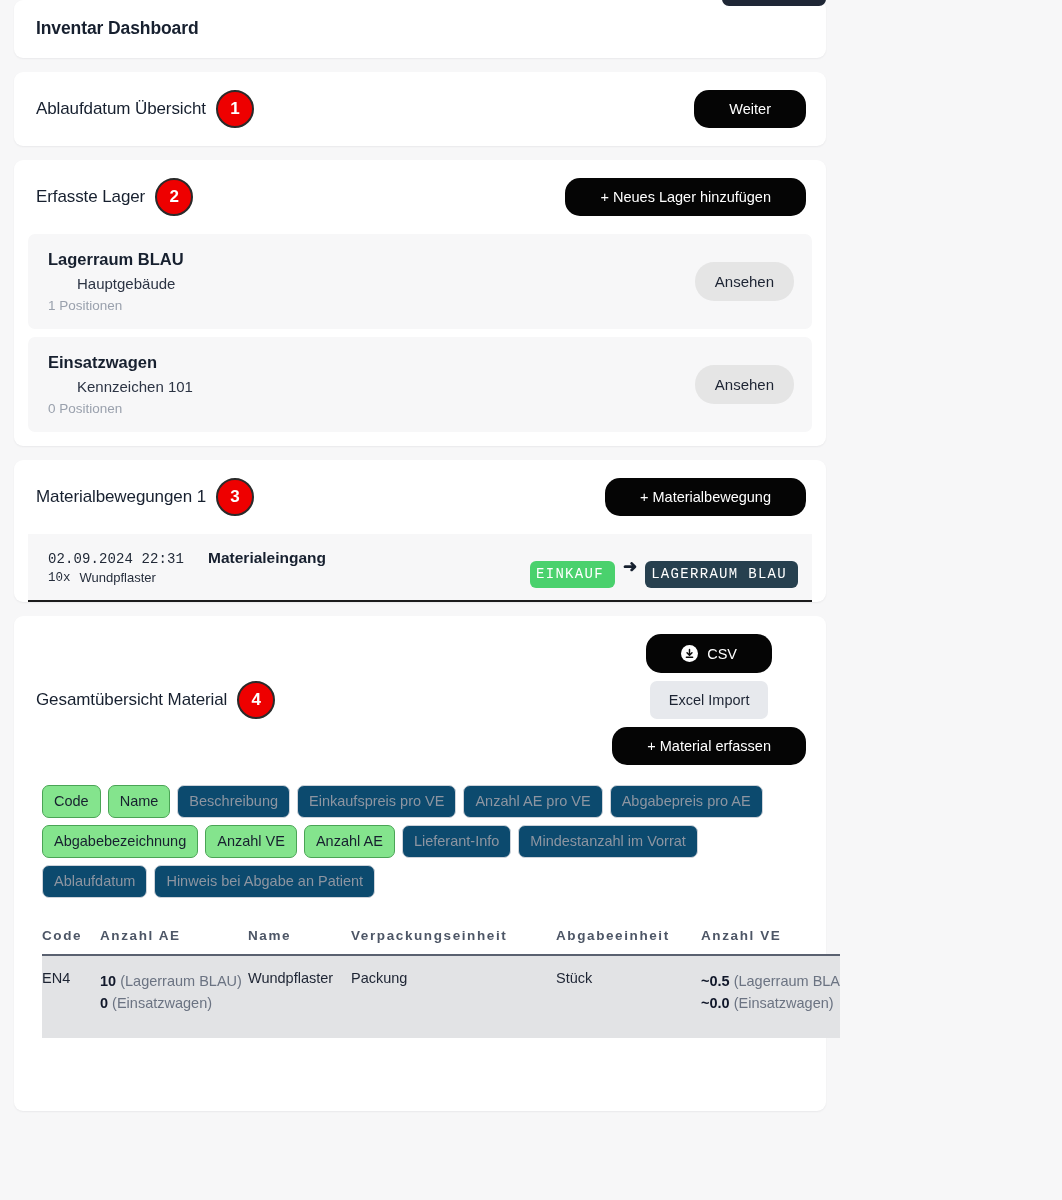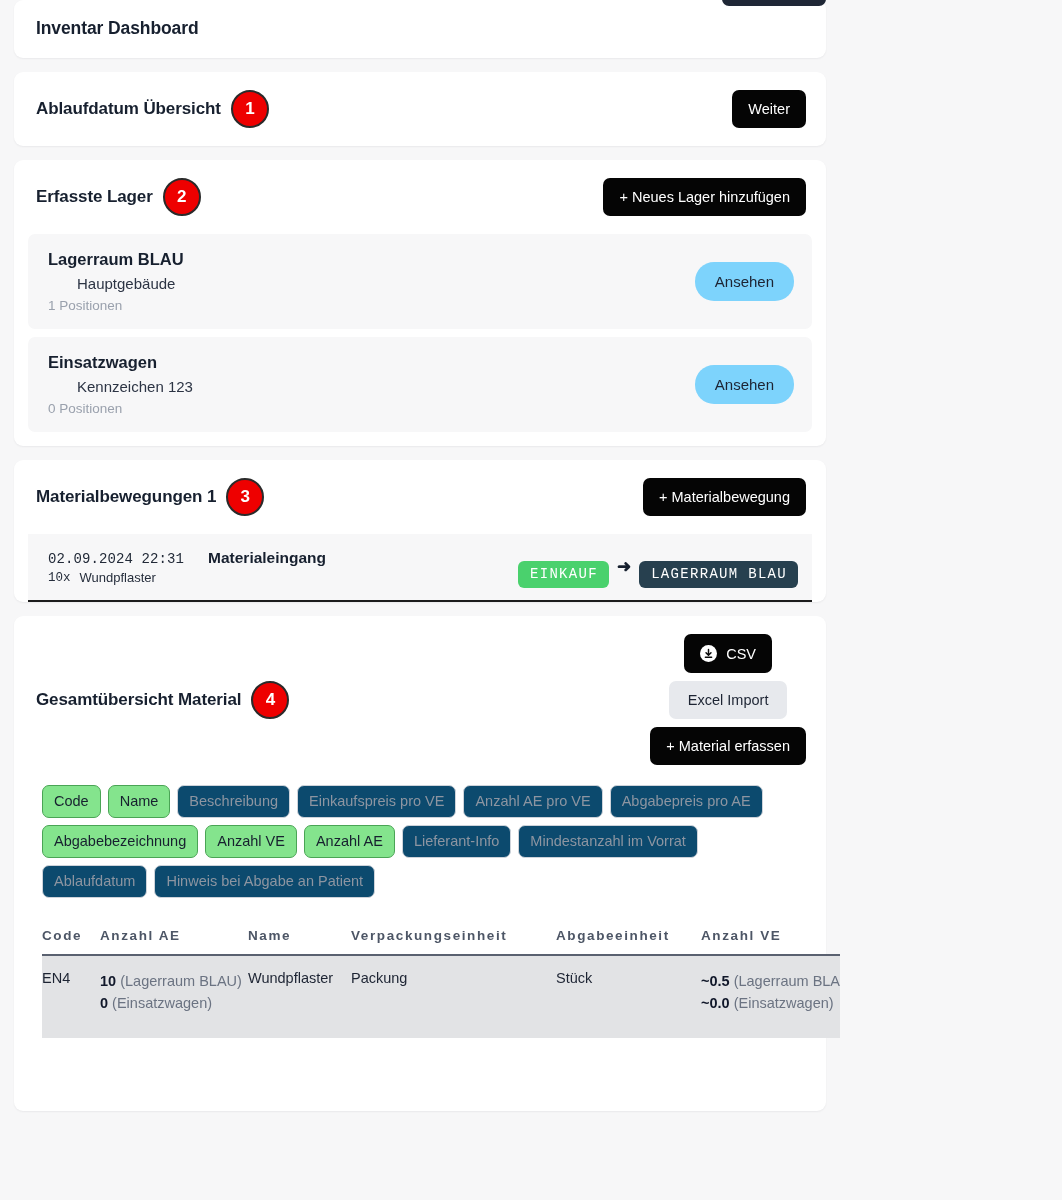--- a/index.html
+++ b/index.html
@@ -54,21 +54,21 @@
     justify-content: space-between;
     padding: 18px 20px 18px 22px;
   }
   .sec-head-left {
     display: flex;
     align-items: center;
     gap: 0;
   }
   .sec-title {
     font-size: 17px;
-    font-weight: bold;
+    font-weight: normal;
     color: #17202f;
     letter-spacing: -0.1px;
   }
 
   
   .badge-num {
     width: 38px;
     height: 38px;
     border-radius: 50%;
     background: #ee0000;
@@ -92,29 +92,30 @@
     border: none;
     cursor: pointer;
     white-space: nowrap;
     display: inline-flex;
     align-items: center;
     justify-content: center;
   }
   .btn-dark {
     background: #050505;
     color: #ffffff;
-    padding: 11px 16px;
+    padding: 11px 35px;
+    border-radius: 15px;
   }
   .btn-grey {
     background: #e7e9ed;
     color: #1d2433;
     padding: 11px 19px;
   }
   .btn-view {
-    background: #7dd3fc;
+    background: #e5e5e5;
     color: #1d2433;
     padding: 11px 20px;
     font-size: 15px;
     border-radius: 19px;
   }
 
   
   .lager-wrap { padding: 0 14px 14px 14px; }
   .lager-row {
     background: #f7f7f8;
@@ -186,21 +187,21 @@
   }
   .mov-badges {
     display: flex;
     align-items: center;
     gap: 8px;
   }
   .pill {
     font-family: "Liberation Mono", monospace;
     font-size: 14px;
     letter-spacing: 1.3px;
-    padding: 5px 11px 6px 12px;
+    padding: 5px 11px 6px 6px;
     border-radius: 6px;
     color: #ffffff;
     margin-top: 16px;
   }
   .pill-green { background: #4ad16d; }
   .pill-slate { background: #27404f; }
   .arrow-ico {
     font-size: 17px;
     color: #17202f;
     font-weight: bold;
@@ -335,21 +336,21 @@
           <div class="lager-name">Lagerraum BLAU</div>
           <div class="lager-sub">Hauptgebäude</div>
           <div class="lager-count">1 Positionen</div>
         </div>
         <button class="btn btn-view">Ansehen</button>
       </div>
 
       <div class="lager-row">
         <div>
           <div class="lager-name">Einsatzwagen</div>
-          <div class="lager-sub">Kennzeichen 123</div>
+          <div class="lager-sub">Kennzeichen 101</div>
           <div class="lager-count">0 Positionen</div>
         </div>
         <button class="btn btn-view">Ansehen</button>
       </div>
 
     </div>
   </div>
 
   <div class="card">
     <div class="sec-head">

